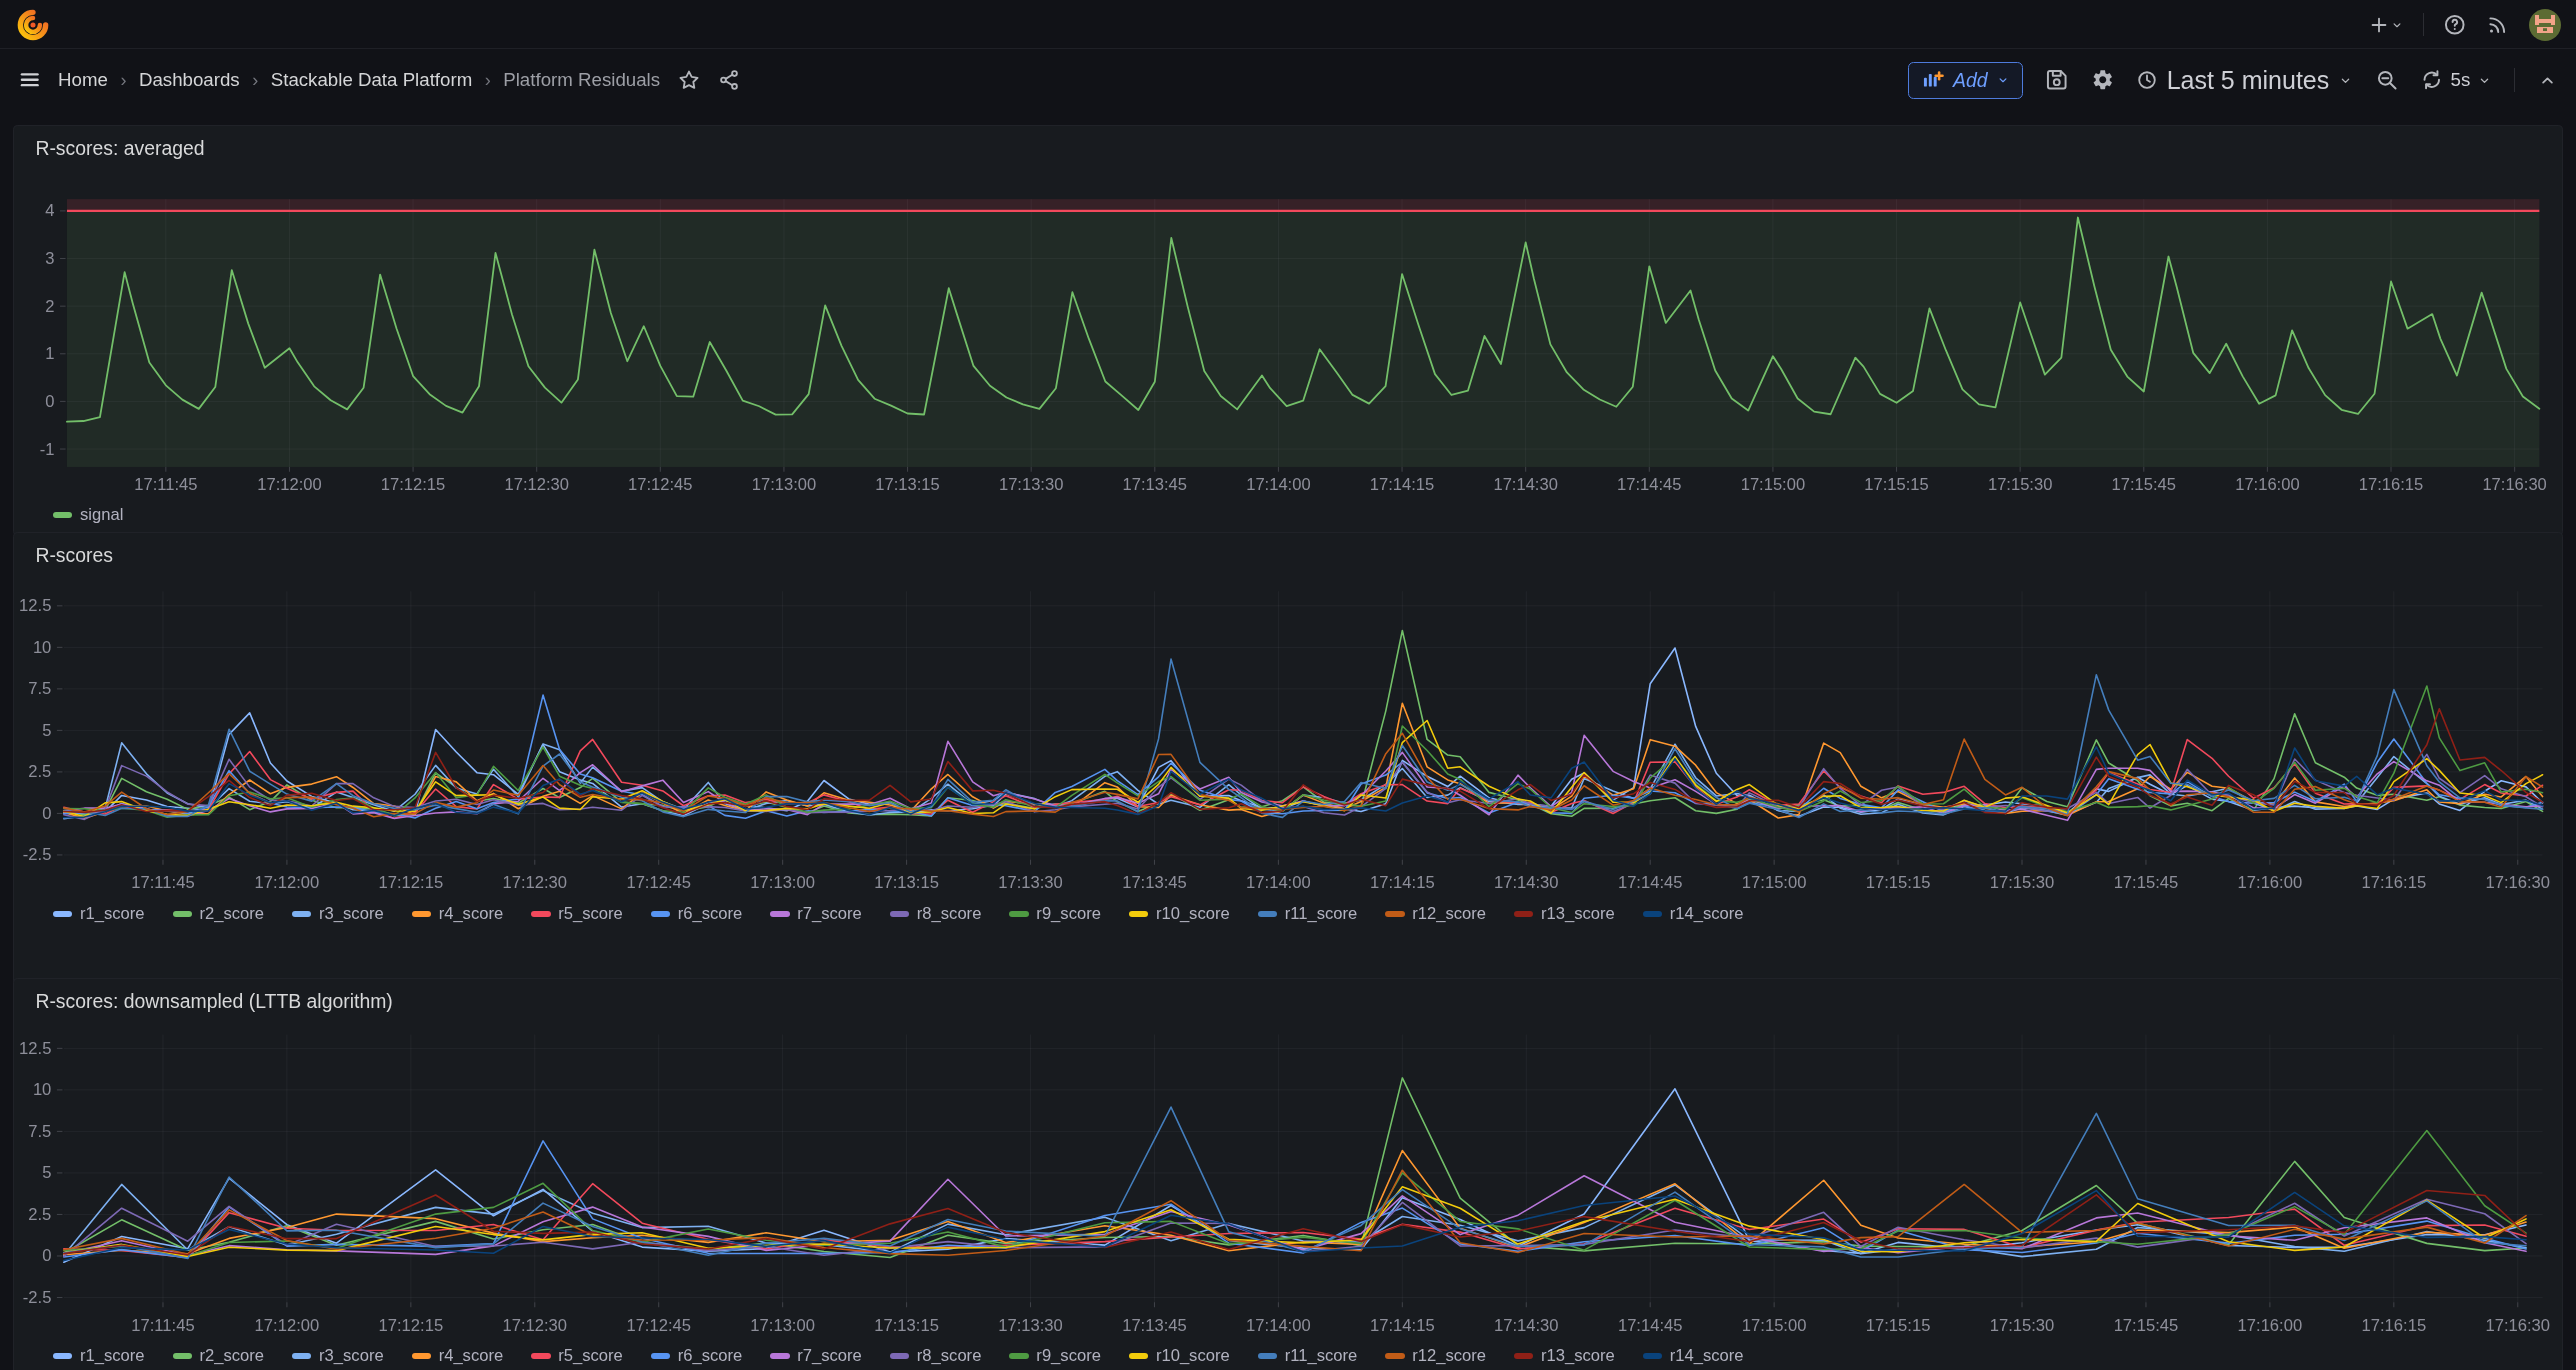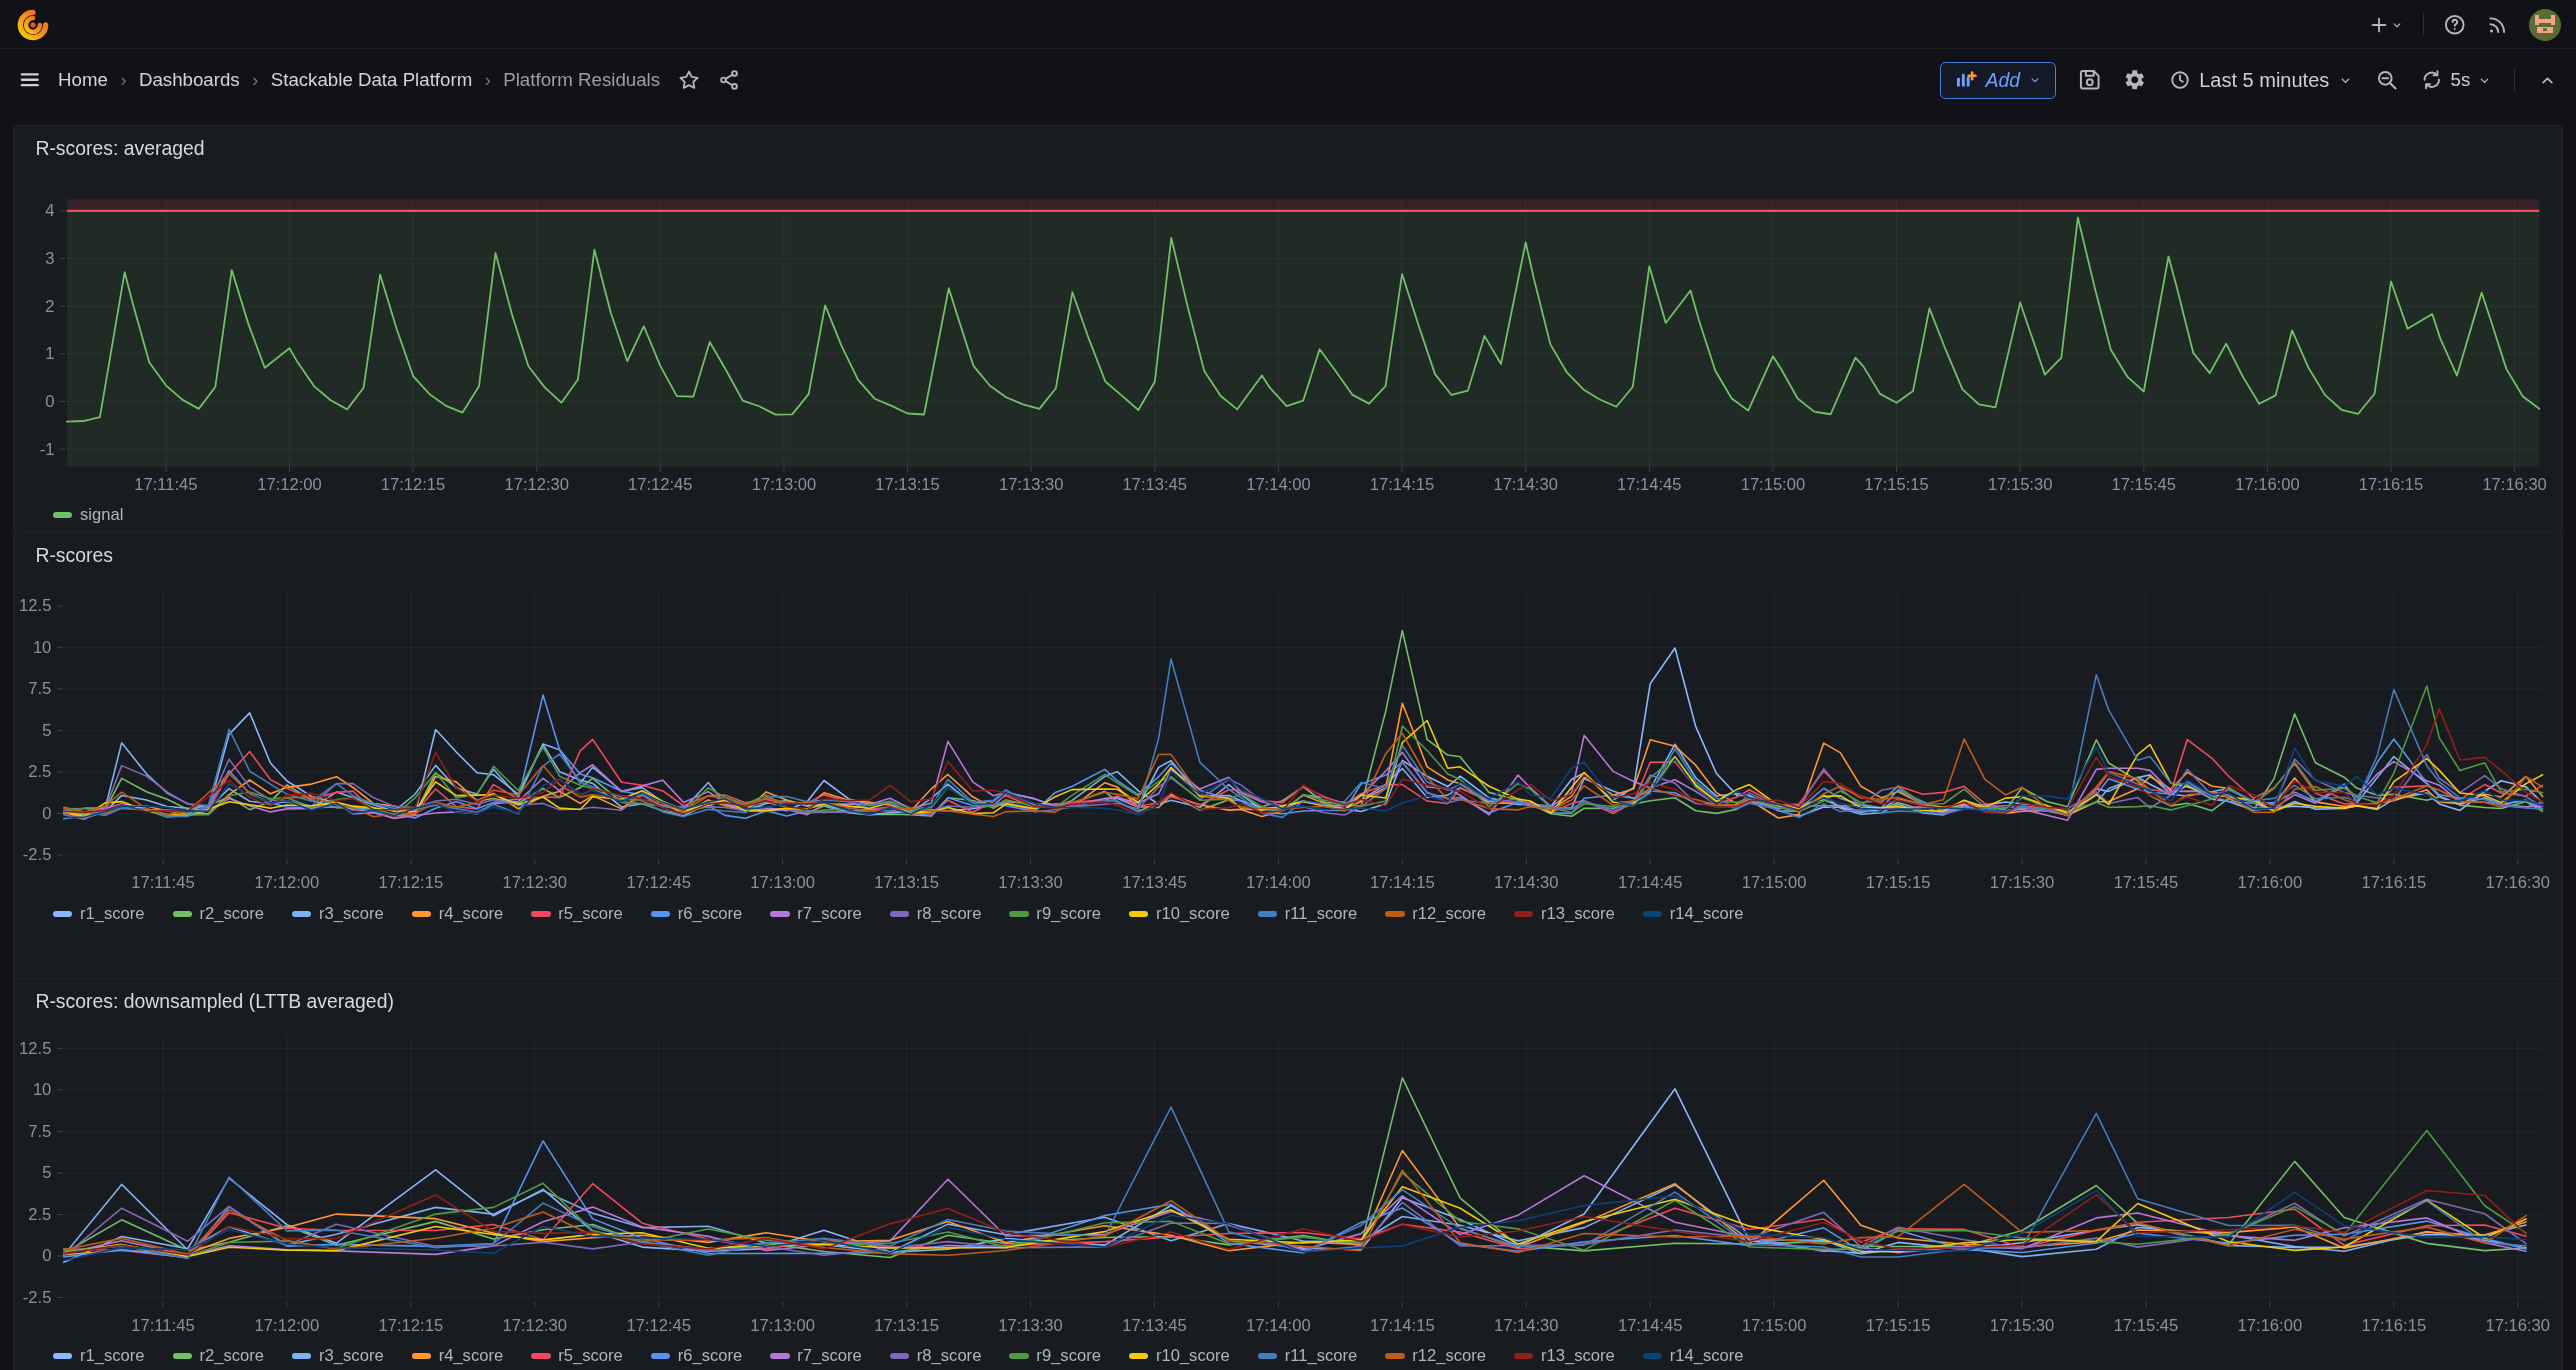--- a/index.html
+++ b/index.html
@@ -26,21 +26,21 @@
              display:flex; align-items:center; padding:0 18px; }
   .crumbs { display:flex; align-items:center; gap:12.5px; margin-left:16.6px; font-size:18.7px; }
   .crumb { color:#d5d6d8; cursor:pointer; white-space:nowrap; }
   .crumb.current { color:#9d9fa6; cursor:default; }
   .crumb-sep { color:#74767e; font-size:18px; }
   .crumb-actions { display:flex; align-items:center; gap:18px; margin-left:18px; }
   .toolbar-right { margin-left:auto; display:flex; align-items:center; gap:22px; }
   .add-btn { display:flex; align-items:center; gap:8.3px; height:37px; padding:0 12.5px;
              border:1.4px solid #4e7bdc; border-radius:5.5px; background:rgba(61,113,217,0.08);
              color:#6e9fff; font-size:19.4px; cursor:pointer;font-style:italic; }
-  .tp { display:flex; align-items:center; gap:8.3px; color:#cfd0d6; font-size:20px; cursor:pointer; }
+  .tp { display:flex; align-items:center; gap:8.3px; color:#cfd0d6; font-size:25px; cursor:pointer; }
   .refresh-group { display:flex; align-items:center; gap:7px; color:#cfd0d6; font-size:18.7px; cursor:pointer; }
 
   
   .panel { position:absolute; left:13px; width:2550px; background:#181B1F;
            border:0.7px solid #202228; border-radius:4.2px; }
   #panel0 { top:125px;  height:411px; }
   #panel1 { top:532px;  height:502px; }
   #panel2 { top:978px; height:410px; }
   .panel h2 { position:absolute; left:21.4px; top:11px; font-size:19.4px; font-weight:500;
               color:#D8D9DA; cursor:pointer; }
@@ -475,21 +475,21 @@
           <span>r13_score</span>
         </span>
         <span class="legend-item">
           <span class="swatch" style="background: rgb(10, 67, 124);"></span>
           <span>r14_score</span>
         </span>
       </div>
   </section>
 
   <section class="panel" id="panel2">
-    <h2>R-scores: downsampled (LTTB averaged)</h2>
+    <h2>R-scores: downsampled (LTTB algorithm)</h2>
     <svg class="chart" id="chart2" viewBox="0 0 3685 592">
         <line x1="72" y1="460" x2="3654" y2="460" stroke="rgba(204,204,220,0.09)" stroke-width="1"></line>
         <line x1="62" y1="460" x2="70" y2="460" stroke="rgba(204,204,220,0.22)" stroke-width="1.5"></line>
         <text x="54" y="468" text-anchor="end" font-size="24" fill="rgba(204,204,220,0.65)">-2.5</text>
         <line x1="72" y1="400" x2="3654" y2="400" stroke="rgba(204,204,220,0.09)" stroke-width="1"></line>
         <line x1="62" y1="400" x2="70" y2="400" stroke="rgba(204,204,220,0.22)" stroke-width="1.5"></line>
         <text x="54" y="408" text-anchor="end" font-size="24" fill="rgba(204,204,220,0.65)">0</text>
         <line x1="72" y1="340" x2="3654" y2="340" stroke="rgba(204,204,220,0.09)" stroke-width="1"></line>
         <line x1="62" y1="340" x2="70" y2="340" stroke="rgba(204,204,220,0.22)" stroke-width="1.5"></line>
         <text x="54" y="348" text-anchor="end" font-size="24" fill="rgba(204,204,220,0.65)">2.5</text>

